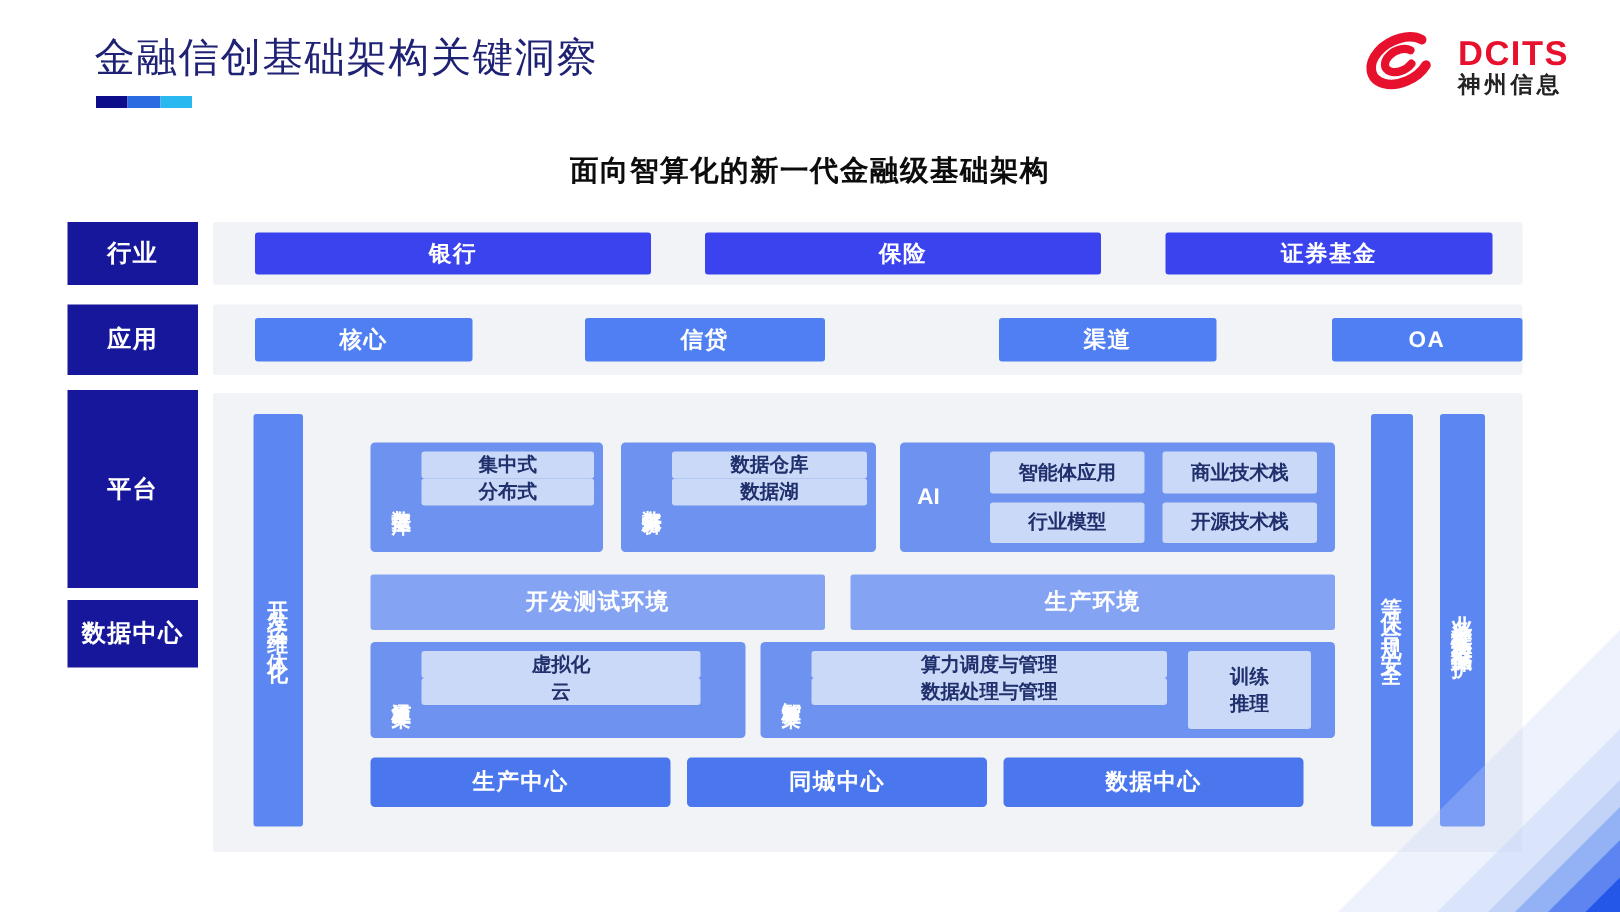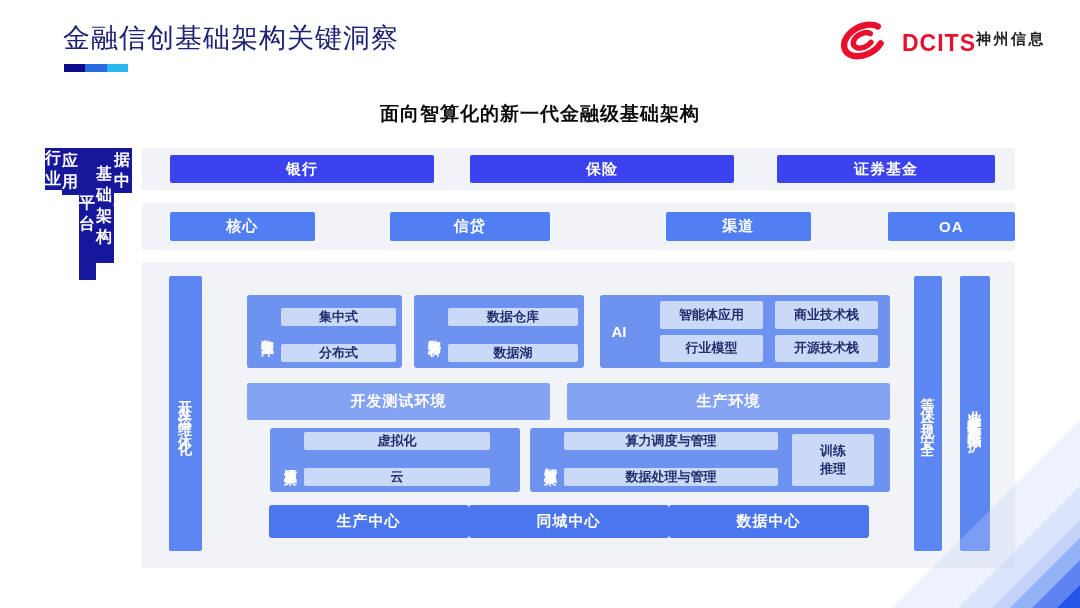--- a/index.html
+++ b/index.html
@@ -24,36 +24,36 @@
   }
   .title-underline span { flex: 1; height: 100%; }
   .u1 { background: #0d0d8c; }
   .u2 { background: #2a6be2; }
   .u3 { background: #29b9f0; }
 
   .logo {
     position: absolute; right: 34px; top: 16px;
     display: flex; align-items: center; gap: 9px;
   }
-  .logo-text { display: flex; flex-direction: row; line-height: 1.15; }
+  .logo-text { display: flex; flex-direction: column; line-height: 1.15; }
   .logo-brand { font-size: 23px; font-weight: bold; color: #e8112d; letter-spacing: 1px; }
   .logo-company { font-size: 15px; font-weight: bold; color: #232323; letter-spacing: 2.5px; }
 
   .subtitle {
     position: absolute; left: 0; top: 101px; width: 1080px;
     text-align: center; font-size: 19px; font-weight: bold; color: #0c0c0c;
     letter-spacing: 1px;
   }
 
   
   .diagram {
     position: absolute; left: 45px; top: 148px;
     display: flex; gap: 10px; z-index: 1;
   }
-  .side-col { display: flex; flex-direction: row; width: 87px; }
+  .side-col { display: flex; flex-direction: column; width: 87px; }
   .side-box {
     background: #17179b; color: #ffffff; font-weight: bold; font-size: 16px;
     display: flex; align-items: center; justify-content: center;
     letter-spacing: 1px;
   }
   .sb-industry { height: 42px; margin-bottom: 13px; }
   .sb-application { height: 47px; margin-bottom: 10px; }
   .sb-platform { height: 132px; margin-bottom: 8px; }
   .sb-infra { height: 115px; margin-bottom: 10px; }
   .sb-datacenter { height: 45px; }
@@ -112,50 +112,50 @@
   .inner-box {
     background: #cbd9f8; border-radius: 2px; color: #20306c;
     font-weight: bold; font-size: 13px;
     display: flex; align-items: center; justify-content: center;
   }
 
   .row-sections { display: flex; margin-top: 19px; height: 73px; }
   .sec-db { width: 155px; }
   .sec-an { width: 170px; margin-left: 12px; }
   .sec-ai { flex: 1; margin-left: 16px; }
-  .stack { flex: 1; display: flex; flex-direction: column; gap: 18px; justify-content: flex-end; }
+  .stack { flex: 1; display: flex; flex-direction: column; gap: 0; }
   .ai-label {
     color: #ffffff; font-weight: bold; font-size: 15px; width: 26px; flex: none;
     display: flex; align-items: center; justify-content: center;
   }
   .ai-grid {
     flex: 1; display: grid; margin-right: 6px;
     grid-template-columns: 1fr 1fr; gap: 6px 12px; padding-left: 28px;
   }
 
   .row-env { display: flex; margin-top: 15px; height: 37px; gap: 17px; }
   .env-btn {
     background: #84a3f3; border-radius: 2px; color: #ffffff;
     font-weight: bold; font-size: 15px; letter-spacing: 1px;
     display: flex; align-items: center; justify-content: center;
   }
   .env-0 { flex: 303; }
   .env-1 { flex: 323; }
 
-  .row-frameworks { display: flex; margin-top: 8px; height: 64px; gap: 10px; margin-left: 23px; }
+  .row-frameworks { display: flex; margin-top: 8px; height: 64px; gap: 10px; }
   .sec-general { width: 250px; }
   .sec-general .stack { padding-right: 24px; }
   .sec-intel { flex: 1; }
   .sec-intel .stack { margin-right: 14px; }
   .train-box {
     width: 82px; flex: none; margin-right: 10px;
     text-align: center; line-height: 1.35; white-space: pre-line;
   }
 
-  .row-centers { display: flex; margin-top: 13px; height: 33px; justify-content: center; }
+  .row-centers { display: flex; margin-top: 13px; height: 33px; justify-content: flex-start; gap: 11px; }
   .center-btn {
     background: #4a76ee; border-radius: 3px; color: #ffffff;
     font-weight: bold; font-size: 15px; letter-spacing: 1px; width: 200px;
     display: flex; align-items: center; justify-content: center;
   }
 
   
   .corner { position: absolute; inset: 0; pointer-events: none; z-index: 5; }
   .band { position: absolute; inset: 0; }
   .b1 { background: rgba(195,213,248,0.30); clip-path: polygon(892px 608px, 1080px 420px, 1080px 608px); }
@@ -191,21 +191,20 @@
 </div>
 
 <div class="subtitle">面向智算化的新一代金融级基础架构</div>
 
 <div class="diagram">
 
   <div class="side-col">
     <div class="side-box sb-industry">行业</div>
     <div class="side-box sb-application">应用</div>
     <div class="side-box sb-platform">平台</div>
-    <div class="side-box sb-infra">基础架构</div>
     <div class="side-box sb-datacenter">数据中心</div>
   </div>
 
   <div class="main-col">
 
     <div class="strip strip-industry">
       <div class="btn industry-btn ib-0">银行</div>
       <div class="btn industry-btn ib-1">保险</div>
       <div class="btn industry-btn ib-2">证券基金</div>
     </div>

